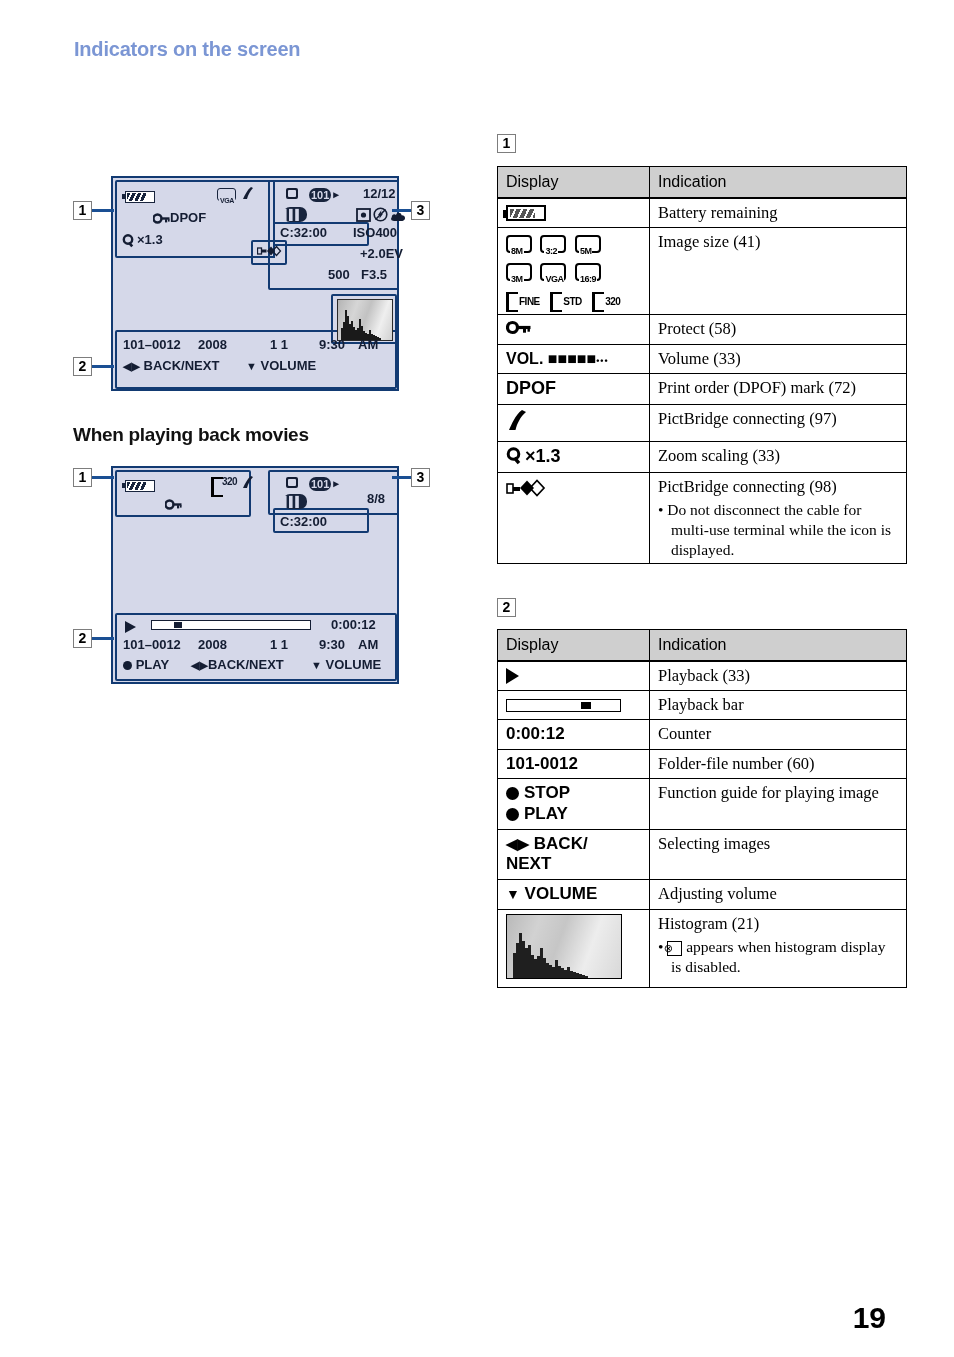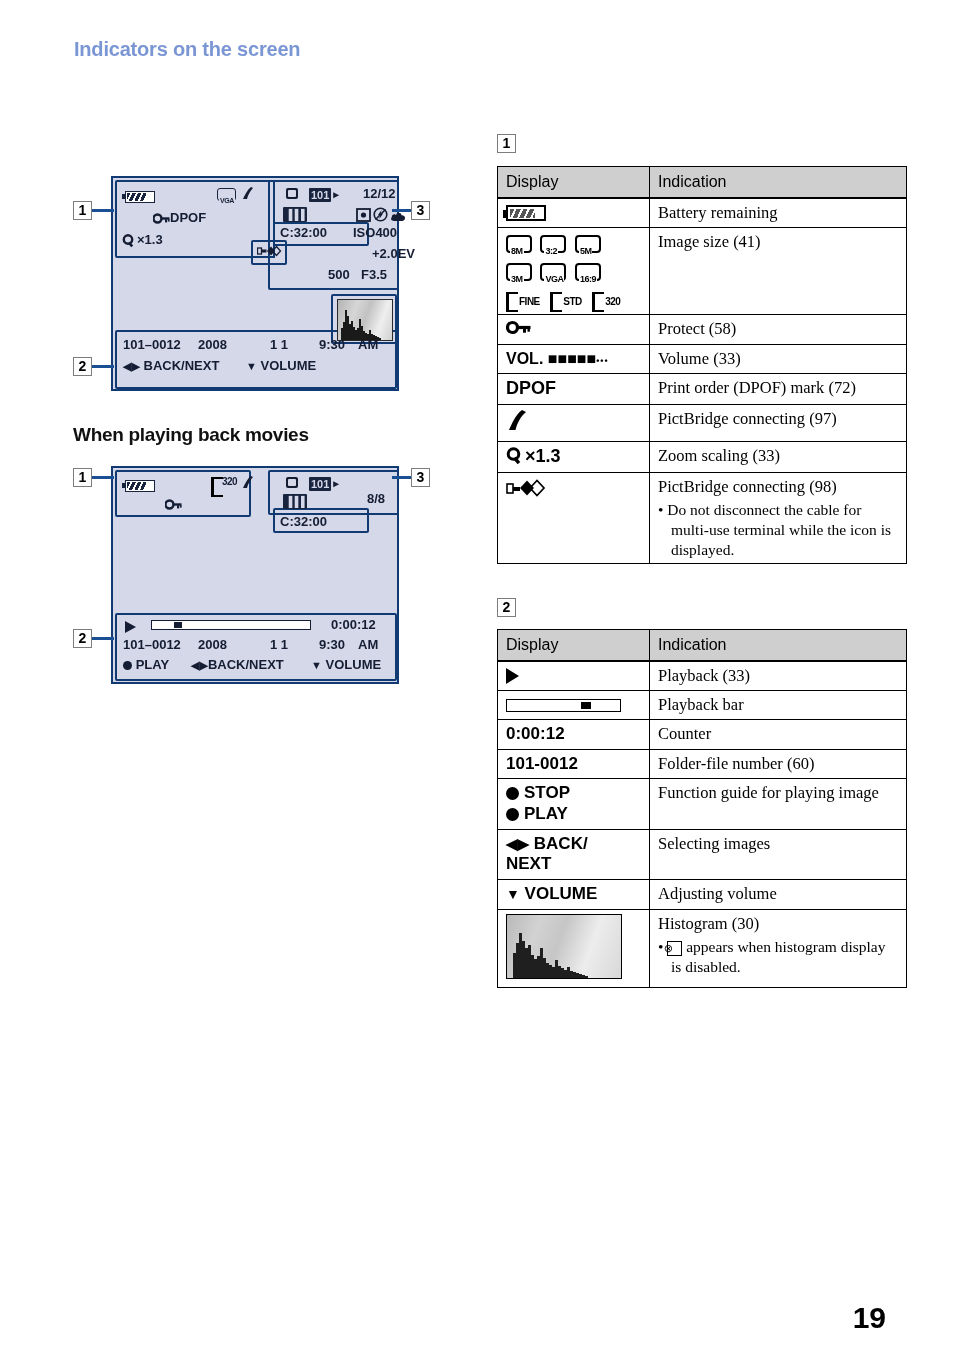--- a/index.html
+++ b/index.html
@@ -136,24 +136,24 @@
     font-family: "Liberation Sans", sans-serif;
     font-weight: bold;
     text-align: center;
     vertical-align: middle;
   }
 
   .ico-solid {
     display: inline-block;
     background: #18243d;
     color: #d5d8e9;
-    border-radius: 1px;
-    font-family: "Liberation Sans", sans-serif;
-    font-weight: bold;
-    text-align: right;
+    border-radius: 7px;
+    font-family: "Liberation Sans", sans-serif;
+    font-weight: bold;
+    text-align: left;
     vertical-align: middle;
   }
 
   
   .tbl-label {
     position: absolute;
     width: 19px; height: 19px;
     border: 1.6px solid #7d7d7d;
     box-sizing: border-box;
     font-family: "Liberation Sans", sans-serif;
@@ -424,21 +424,21 @@
       </svg>
     </div>
     <div class="lcd-text" style="left:277px; top:29px;">
       <svg width="17" height="12" viewBox="0 0 17 12" style="vertical-align:middle">
         <path d="M4 11 C1.3 11 0.3 8.7 1.8 7.3 C1.6 4.6 4.5 3.4 6 5 C6.8 2 11 2.2 11.6 5.2 C14.6 4.8 16 8 14.4 9.7 C13.7 10.6 12.6 11 11.5 11 Z" fill="#141d33"></path>
       </svg>
     </div>
 
     <div class="lcd-text" style="left:167px; top:47px;">C:32:00</div>
     <div class="lcd-text" style="left:240px; top:47px;">ISO400</div>
-    <div class="lcd-text" style="left:247px; top:68px;margin-left:12px;">+2.0EV</div>
+    <div class="lcd-text" style="left:247px; top:68px;">+2.0EV</div>
     <div class="lcd-text" style="left:215px; top:89px;">500</div>
     <div class="lcd-text" style="left:248px; top:89px;">F3.5</div>
 
     <div style="position:absolute; left:224px; top:121px; width:54px; height:40px; border:1.4px solid #2a2a2a; background:linear-gradient(110deg,#b4b4b4 0%,#d6d6d6 30%,#c2c2c2 50%,#efefef 75%,#d0d0d0 100%); overflow:hidden;">
       <svg width="54" height="40" viewBox="0 0 54 40" style="position:absolute;left:0;bottom:0;">
         <g fill="#1a1a1a">
           <rect x="3" y="28" width="2" height="12"></rect>
           <rect x="5" y="22" width="2" height="18"></rect>
           <rect x="7" y="10" width="2" height="30"></rect>
           <rect x="9" y="16" width="2" height="24"></rect>
@@ -742,21 +742,21 @@
                 <rect x="66" y="57" width="3" height="6"></rect>
                 <rect x="69" y="58" width="3" height="5"></rect>
                 <rect x="72" y="59" width="3" height="4"></rect>
                 <rect x="75" y="60" width="3" height="3"></rect>
                 <rect x="78" y="61" width="3" height="2"></rect>
               </g>
             </svg>
           </span>
         </td>
         <td>
-          <div>Histogram (30)</div>
+          <div>Histogram (21)</div>
           <div class="note">
             <span>•</span>
             <span class="x-box">⊗</span>
             <span>appears when histogram display is disabled.</span>
           </div>
         </td>
       </tr>
     </tbody>
   </table>
 

